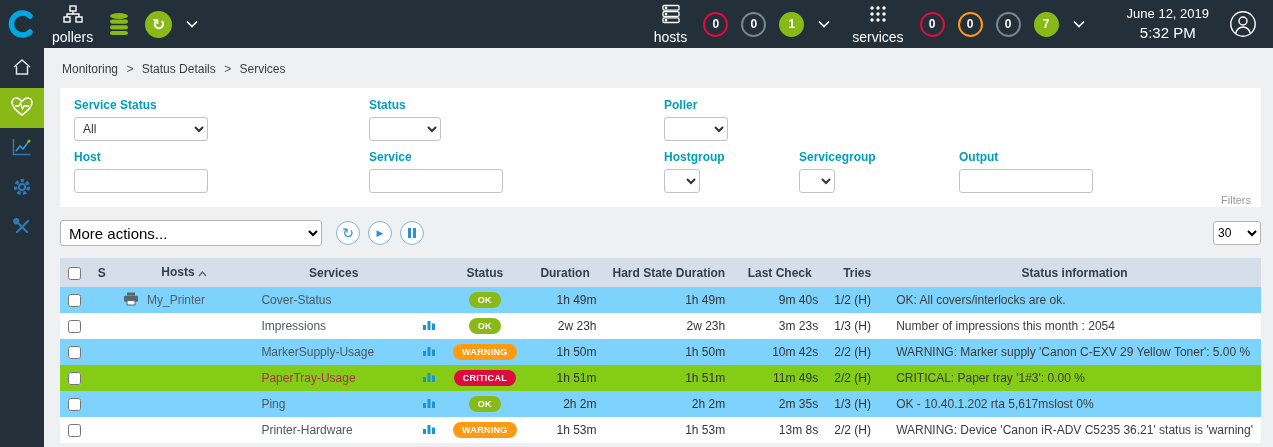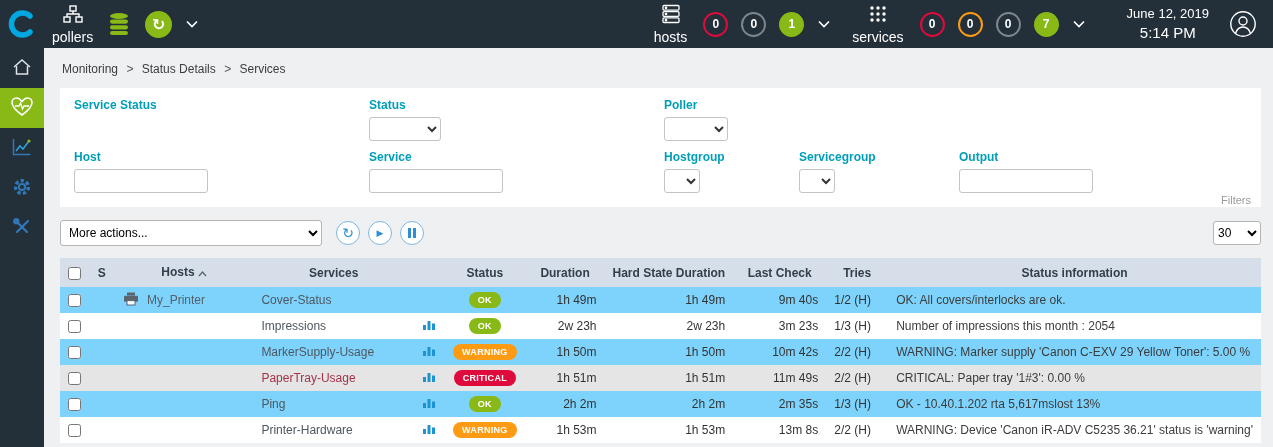--- a/index.html
+++ b/index.html
@@ -61,21 +61,21 @@
     height:24px; border:1px solid #c4c4c4; border-radius:3px; background:#fff;
     font-family:inherit; font-size:12px; color:#333; padding:0 4px;
   }
   .sel-status-main { width:134px; } .sel-status { width:72px; } .sel-poller { width:64px; }
   .inp-text { width:134px; } .sel-tiny { width:36px; }
   .filters-tag { position:absolute; right:10px; bottom:1px; color:#9a9a9a; font-size:11px; }
 
   
   .toolbar { margin-top:13px; display:flex; align-items:center; }
   .sel-actions { width:262px; height:26px; border:1px solid #b5b5b5; border-radius:3px;
-    background:#fff; font-family:inherit; font-size:12px; padding:0 4px; }
+    background:#fff; font-family:inherit; font-size:15px; padding:0 4px; }
   .tool-btns { display:flex; gap:8px; margin-left:14px; }
   .tool-btn { width:24px; height:24px; border-radius:50%; border:1px solid #7db4e0; background:#fff;
     color:#2d8fd5; display:flex; align-items:center; justify-content:center; font-size:14px;
     cursor:pointer; padding:0; }
   .tool-btn.play { font-size:9px; }
   .pause-bars { width:8px; height:10px; border-left:3px solid #2d8fd5; border-right:3px solid #2d8fd5; }
   .toolbar-spacer { flex:1; }
   .sel-pagesize { width:48px; height:24px; border:1px solid #b5b5b5; border-radius:3px; background:#fff;
     font-family:inherit; font-size:12px; }
 
@@ -93,21 +93,21 @@
   .col-status { width:82px; text-align:center; }
   .col-duration { width:82px; text-align:right;margin-top:40px; }
   .col-hard { width:122px; text-align:right; }
   .col-last { width:96px; text-align:right; }
   .col-tries { width:64px; text-align:left; padding-left:14px; }
   .col-info { text-align:left; color:#3c3c3c; }
   th.col-info { text-align:center; }
   th.col-duration, th.col-hard, th.col-last { text-align:center; }
   .row-odd  { background:#7dd3fc; }
   .row-even { background:#ffffff; }
-  .row-critical { background:#e5e5e5; }
+  .row-critical { background:#84cc16; }
   .host-link { color:#55606b; cursor:pointer; }
   .service-name { color:#4e5760; cursor:pointer;margin-top:37px; }
   .row-critical .service-name { color:#a5334a; }
   .badge { display:inline-block; min-width:20px; padding:3px 9px; border-radius:10px;
     color:#fff; font-size:9px; font-weight:bold; letter-spacing:.3px; text-align:left; }
   .badge-ok { background:#88b917; }
   .badge-warning { background:#ff9a13; }
   .badge-critical { background:#e00b3d; }
   .sort-caret { margin-left:3px; vertical-align:middle; }
   .chart-ico { cursor:pointer; display:inline-flex; }
@@ -204,21 +204,21 @@
     <span class="tb-badge ok">7</span>
   </div>
   <span class="chev">
     <svg width="12" height="8" viewBox="0 0 12 8">
         <path d="M1 1.5 L6 6.5 L11 1.5" fill="none" stroke="#fff" stroke-width="1.6"></path>
       </svg>
   </span>
 
   <div class="tb-clock">
     <div class="tb-date">June 12, 2019</div>
-    <div class="tb-time">5:14 PM</div>
+    <div class="tb-time">5:32 PM</div>
   </div>
 
   <span class="avatar">
     <svg width="28" height="28" viewBox="0 0 28 28" fill="none" stroke="#fff" stroke-width="1.4">
       <circle cx="14" cy="14" r="12.2"></circle>
       <circle cx="14" cy="11" r="4"></circle>
       <path d="M6.5 23.5 q2 -6.5 7.5 -6.5 t7.5 6.5"></path>
     </svg>
   </span>
 </header>
@@ -275,20 +275,23 @@
     <span class="sep">&gt;</span>
     <span class="crumb">Status Details</span>
     <span class="sep">&gt;</span>
     <span class="crumb">Services</span>
   </div>
 
   <section class="filter-card">
     <div class="filter-row filter-row-1">
       <div class="filter-field f-w1">
         <span class="filter-label">Service Status</span>
+        <select class="sel-status-main">
+          <option>All</option>
+        </select>
       </div>
       <div class="filter-field f-w2">
         <span class="filter-label">Status</span>
         <select class="sel-status"><option></option></select>
       </div>
       <div class="filter-field f-w1">
         <span class="filter-label">Poller</span>
         <select class="sel-poller"><option></option></select>
       </div>
     </div>
@@ -520,21 +523,21 @@
         </svg>
       </span>
     </td>
     <td class="col-status">
       <span class="badge badge-ok">OK</span>
     </td>
     <td class="col-duration">2h 2m</td>
     <td class="col-hard">2h 2m</td>
     <td class="col-last">2m 35s</td>
     <td class="col-tries">1/3 (H)</td>
-    <td class="col-info">OK - 10.40.1.202 rta 5,617mslost 13%</td>
+    <td class="col-info">OK - 10.40.1.202 rta 5,617mslost 0%</td>
   </tr>
         <tr class="row-even">
     <td class="col-check"><input type="checkbox" style=""></td>
     <td class="col-sev"></td>
     <td class="col-host">
       <span style="vertical-align:middle;margin-right:5px;" class="hidden">
         <svg width="16" height="14" viewBox="0 0 16 14">
           <rect x="4" y="0.5" width="8" height="3" fill="#5a6570"></rect>
           <rect x="1" y="3.8" width="14" height="6" rx="1" fill="#5a6570"></rect>
           <rect x="4" y="8.6" width="8" height="4.4" fill="#fff" stroke="#5a6570"></rect>

